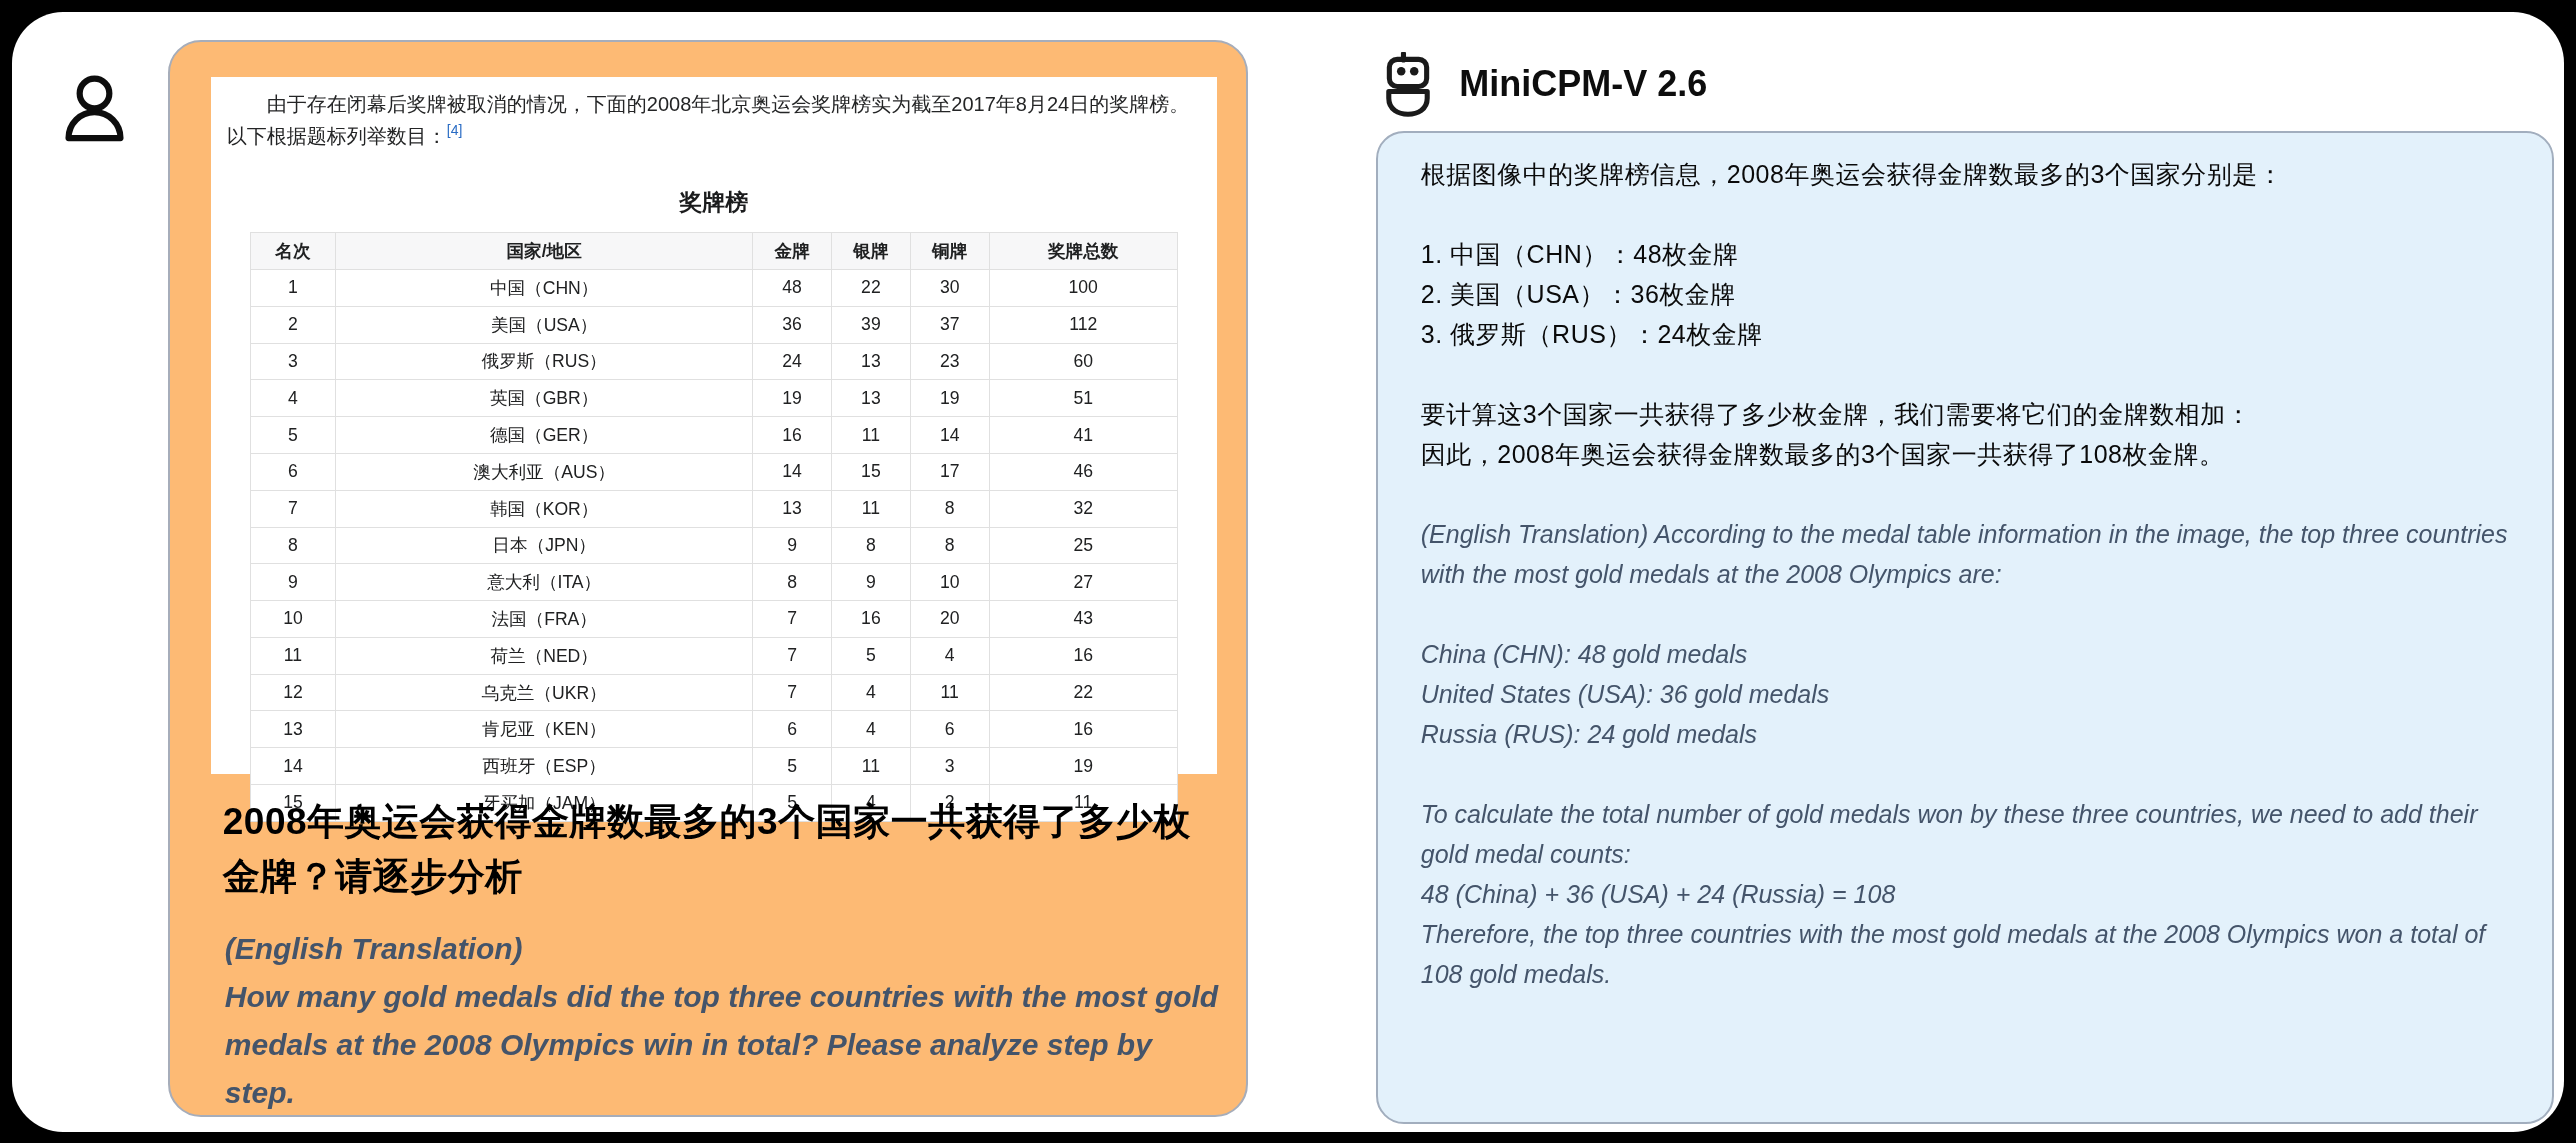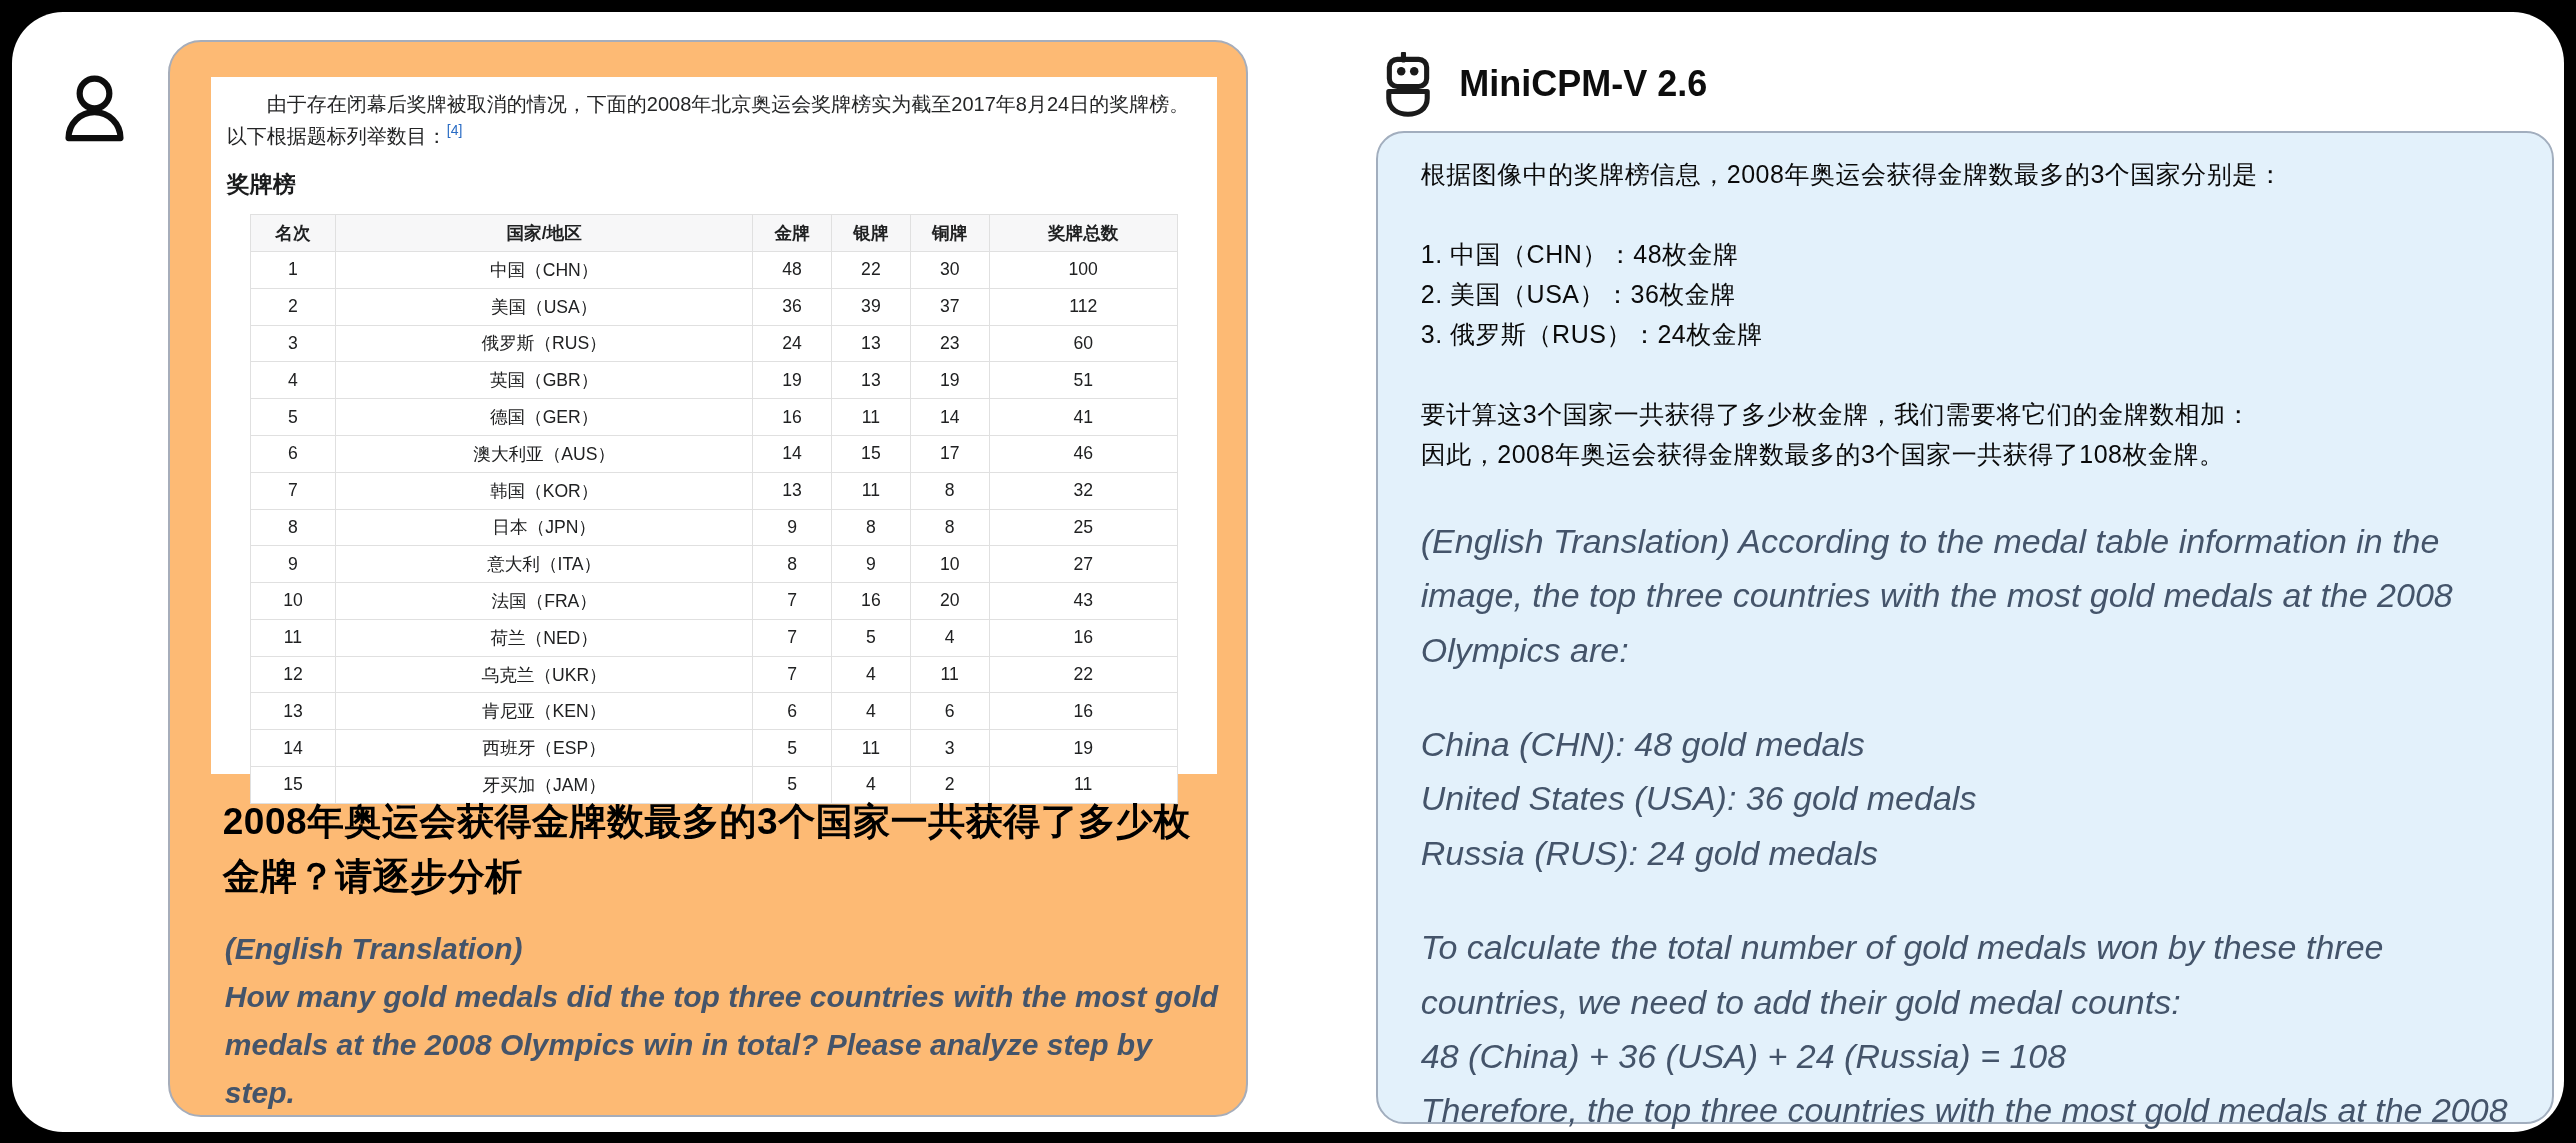--- a/index.html
+++ b/index.html
@@ -10,40 +10,40 @@
 
   
   .user-icon { position:absolute; left:51px; top:63px; width:63px; height:68px; }
   .left-card { position:absolute; left:156px; top:28px; width:1080px; height:1077px;
                background:#fdba74; border:2.7px solid #a6adba; border-radius:33px; }
   .quiz { position:absolute; left:41px; top:35px; width:1006px; height:697px;
           background:#fff; padding:11.8px 16px; }
   .quiz-intro { font-size:20px; line-height:1.55; color:#242526; text-indent:2em; }
   .quiz-intro sup { font-size:14px; }
   .quiz-intro a { color:#2a6cc4; text-decoration:none; }
-  .quiz-title { margin-top:18px; font-size:23px; font-weight:bold; color:#1b1c1d; }
+  .quiz-title { margin-top:36px; text-align:center; font-size:23px; font-weight:bold; color:#1b1c1d; }
   table.medals { margin:14px auto 0; width:928px; border-collapse:collapse;
                  font-size:17.6px; color:#202122; }
   table.medals th, table.medals td { border:1.1px solid #e0e0e0; text-align:center; padding:5.9px 3.2px; }
   table.medals th { background:#f7f7f8; font-weight:600; height:35px; }
   table.medals td { height:33px; background:#fff; }
   .question-zh { position:absolute; left:53px; top:752px; width:992px;
                  font-size:37px; font-weight:bold; color:#000; line-height:1.5; letter-spacing:0.5px; }
   .question-en { position:absolute; left:55px; top:883px; width:999px;
                  font-size:30px; font-weight:bold; font-style:italic; color:#44546a; line-height:1.6; }
 
   
   .model-header { position:absolute; left:1366px; top:40px; display:flex; align-items:center; gap:21.4px; }
   .robot-icon { width:60px; height:65px; }
   .model-name { font-size:36px; font-weight:bold; color:#0d0d0d; }
   .right-card { position:absolute; left:1364px; top:119px; width:1178px; height:993px;
                 background:#e3f1fb; border:2.7px solid #a2aebe; border-radius:28px;
                 padding:21px 43px; }
   .resp-line-zh { font-size:25px; color:#0a0a0a; line-height:1.6; letter-spacing:0.5px; }
-  .resp-line-en { font-size:34px; color:#44546a; line-height:1.6; font-style:italic; }
+  .resp-line-en { font-size:25px; color:#44546a; line-height:1.6; font-style:italic; }
   .blank-line { height:40px; }
   .section-gap { height:40px; }
 </style>
 </head>
 <body>
 
 <div class="canvas">
 
   <svg class="user-icon" viewBox="0 0 100 110">
     <circle cx="50" cy="30" r="24" fill="none" stroke="#0d0d0d" stroke-width="10"></circle>

